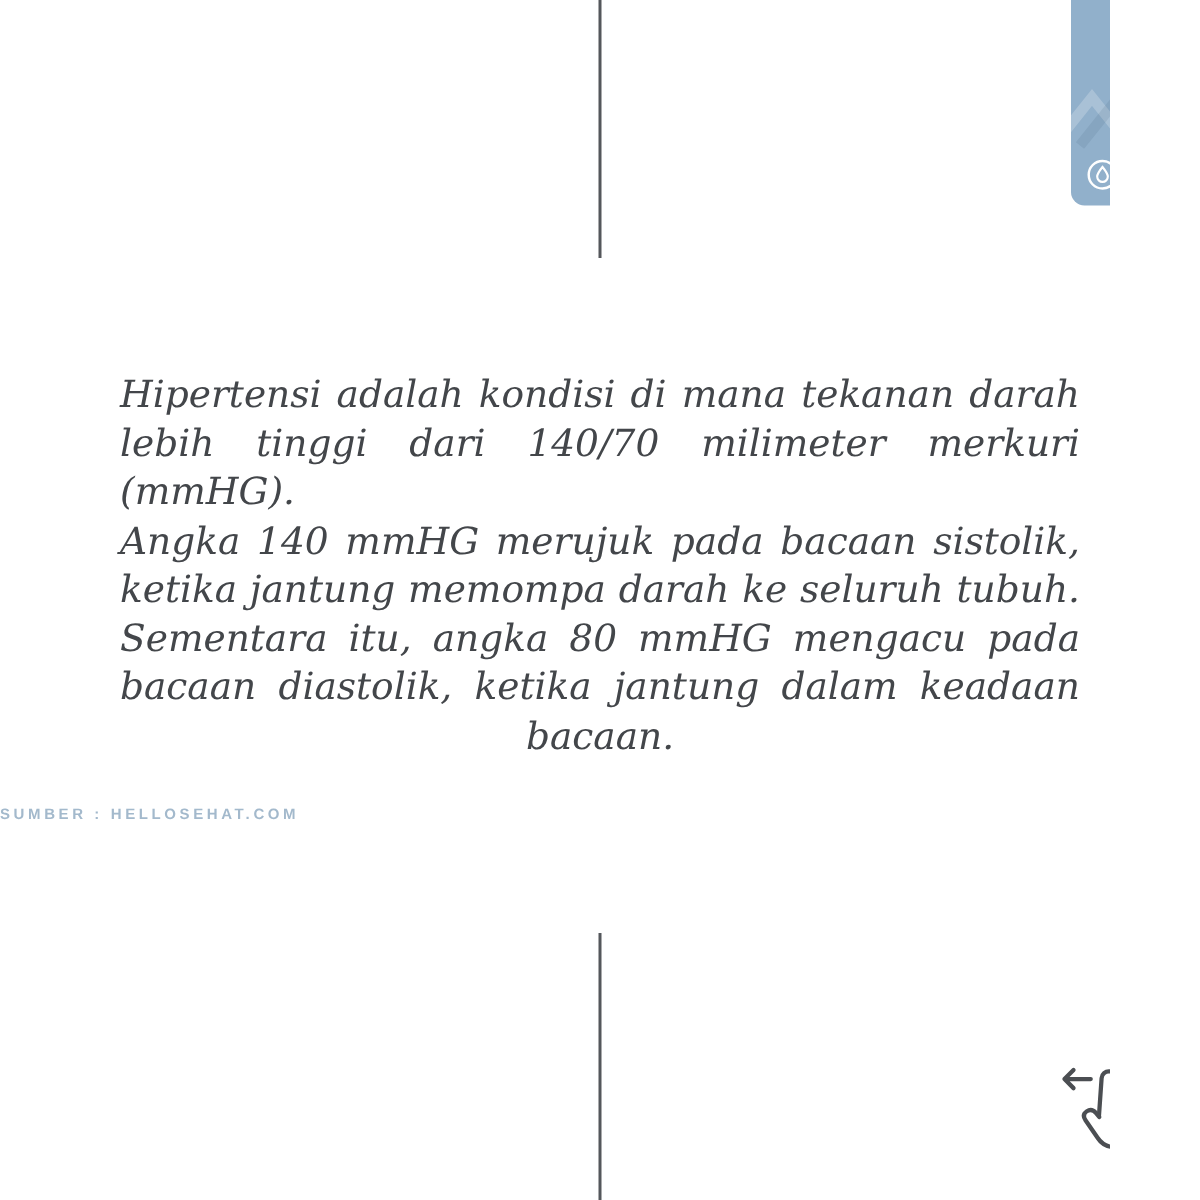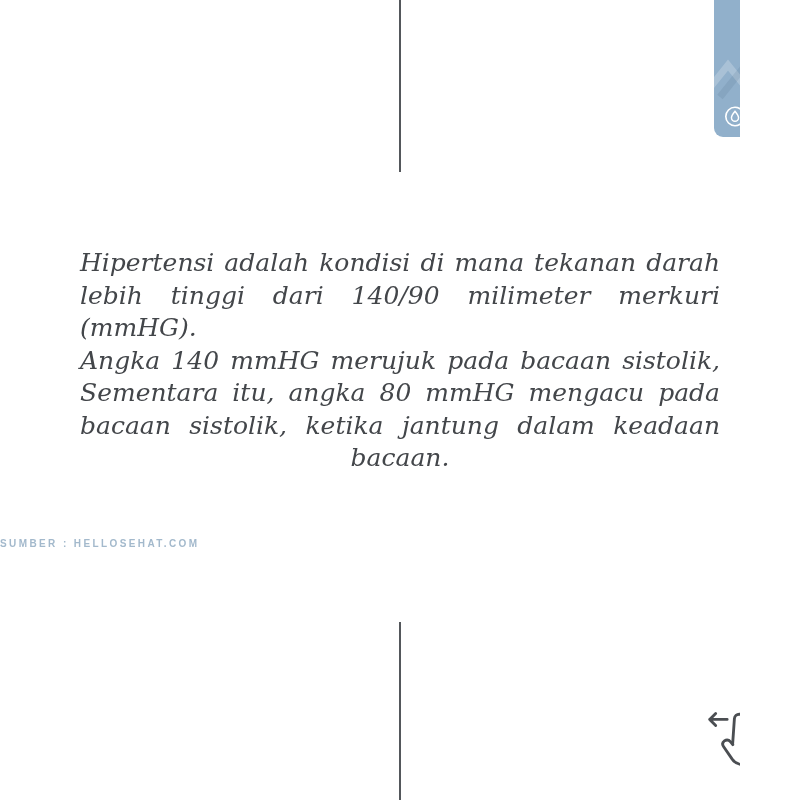--- a/index.html
+++ b/index.html
@@ -102,24 +102,25 @@
       <path d="M6 51 L26 26 L46 51" fill="none" stroke="rgba(40,70,100,0.10)" stroke-width="7"></path>
     </svg>
     <svg class="ribbon-logo" viewBox="0 0 24 24">
       <circle cx="12" cy="12" r="9.6" fill="none" stroke="#ffffff" stroke-width="1.7"></circle>
       <path d="M12 6.6 C9.7 9.4 8.3 11.4 8.3 13.3 a3.7 3.7 0 0 0 7.4 0 C15.7 11.4 14.3 9.4 12 6.6 Z" fill="none" stroke="#ffffff" stroke-width="1.5"></path>
     </svg>
   </div>
 
   <div class="paragraph">
       <div class="text-line">Hipertensi adalah kondisi di mana tekanan darah</div>
-      <div class="text-line">lebih tinggi dari 140/90 milimeter merkuri (mmHG).</div>
+      <div class="text-line">lebih tinggi dari 140/70 milimeter merkuri (mmHG).</div>
       <div class="text-line">Angka 140 mmHG merujuk pada bacaan sistolik,</div>
+      <div class="text-line">ketika jantung memompa darah ke seluruh tubuh.</div>
       <div class="text-line">Sementara itu, angka 80 mmHG mengacu pada</div>
-      <div class="text-line">bacaan sistolik, ketika jantung dalam keadaan</div>
+      <div class="text-line">bacaan diastolik, ketika jantung dalam keadaan</div>
       <div class="text-line last">bacaan.</div>
     </div>
 
   <div class="source">SUMBER : HELLOSEHAT.COM</div>
 
   <div class="divider" id="bottom-divider"></div>
 
   <svg class="swipe" viewBox="0 0 64 64">
     <g fill="none" stroke="var(--icon-gray, #4b4e52)" stroke-width="2.6" stroke-linecap="round" stroke-linejoin="round">
       <path d="M23 15 H7 M12.5 9.5 L7 15 l5.5 5.5"></path>

